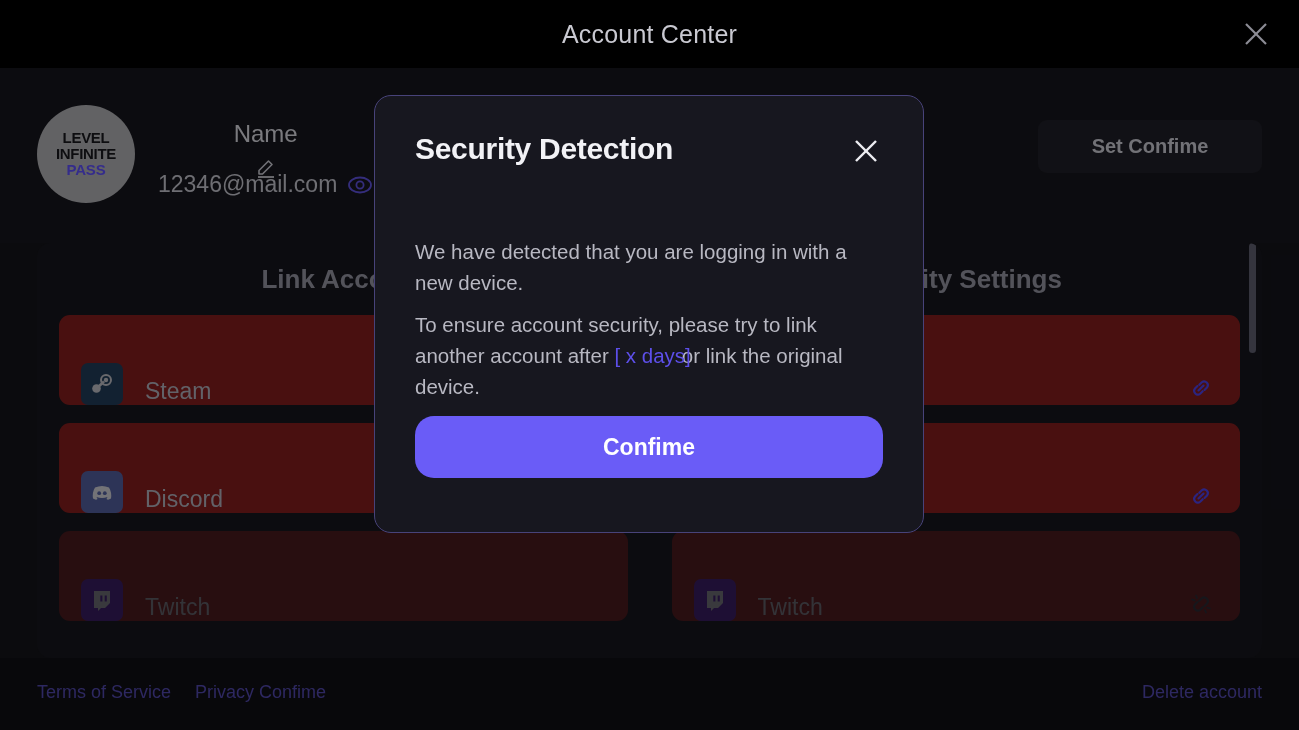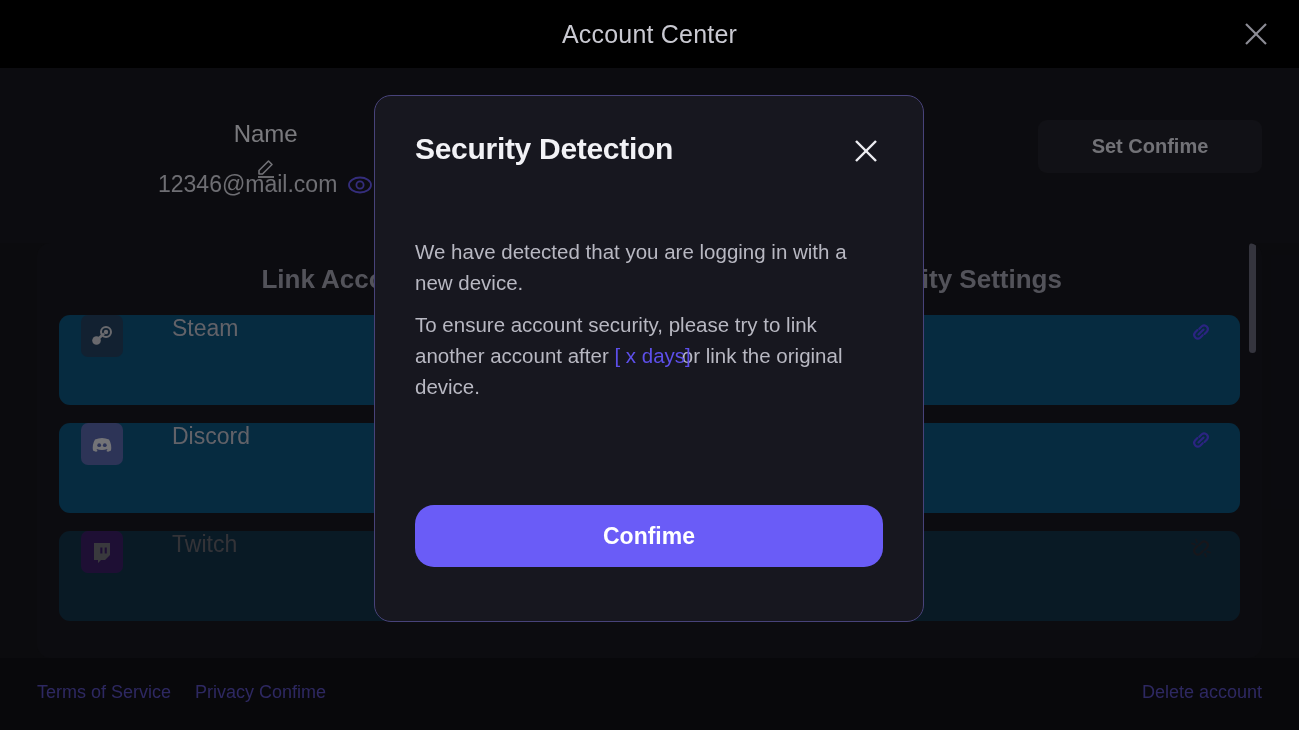--- a/index.html
+++ b/index.html
@@ -169,27 +169,26 @@
   }
   .panel-list {
     position: relative;
     height: 340px;
   }
 
   .acct-row {
     position: relative;
     height: 90px;
     border-radius: 11px;
-    background: #0c4a6e;
-    display: flex;
-    align-items: flex-start;
+    background: #7f1d1d;
+    display: flex;
+    align-items: flex-end;
     padding: 0 22px;
     margin-bottom: 18px;
     cursor: pointer;
-    gap: 27px;
   }
   .acct-row.faded { opacity: 0.45; }
 
   .platform-icon {
     width: 42px;
     height: 42px;
     border-radius: 7px;
     display: flex;
     align-items: center;
     justify-content: center;
@@ -266,21 +265,21 @@
     top: 68px; left: 0;
     width: 1299px;
     height: 662px;
     background: rgba(0,0,0,0.42);
   }
   .modal {
     position: absolute;
     left: 374px;
     top: 95px;
     width: 550px;
-    height: 527px;
+    height: 438px;
     background: #17171f;
     border: 1px solid #48437a;
     border-radius: 17px;
     padding: 36px 40px 0 40px;
   }
   .modal-head {
     display: flex;
     align-items: flex-start;
     justify-content: space-between;
     height: 44px;
@@ -340,20 +339,25 @@
     <div class="titlebar-close">
       <svg width="28" height="28" viewBox="0 0 28 28">
         <line x1="4" y1="4" x2="24" y2="24" stroke="#8d8d96" stroke-width="2.2"></line>
         <line x1="24" y1="4" x2="4" y2="24" stroke="#8d8d96" stroke-width="2.2"></line>
       </svg>
     </div>
   </div>
 
   <div class="account-header">
 
+    <div class="avatar">
+      <div class="avatar-l1">LEVEL</div>
+      <div class="avatar-l2">INFINITE</div>
+      <div class="avatar-l3">PASS</div>
+    </div>
 
     <div class="account-info">
       <div class="account-name-row">
         <span class="account-name">Name</span>
         <span class="icon-btn">
           <svg width="24" height="24" viewBox="0 0 24 24">
             <path d="M5 14.5 L14.5 5 L18 8.5 L8.5 18 L5 18 Z" fill="none" stroke="#c3c3cc" stroke-width="1.6" stroke-linejoin="round"></path>
             <line x1="4" y1="21" x2="20" y2="21" stroke="#c3c3cc" stroke-width="1.8"></line>
           </svg>
         </span>

